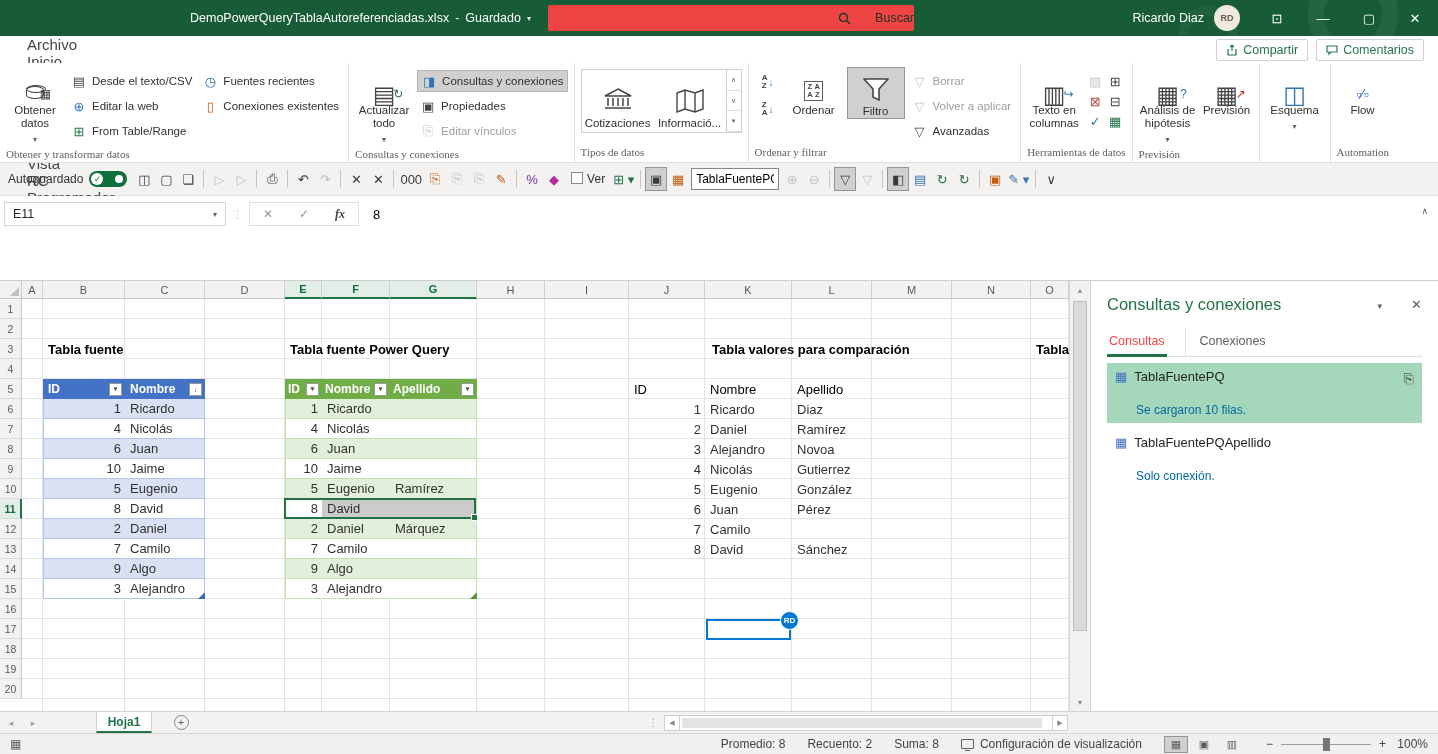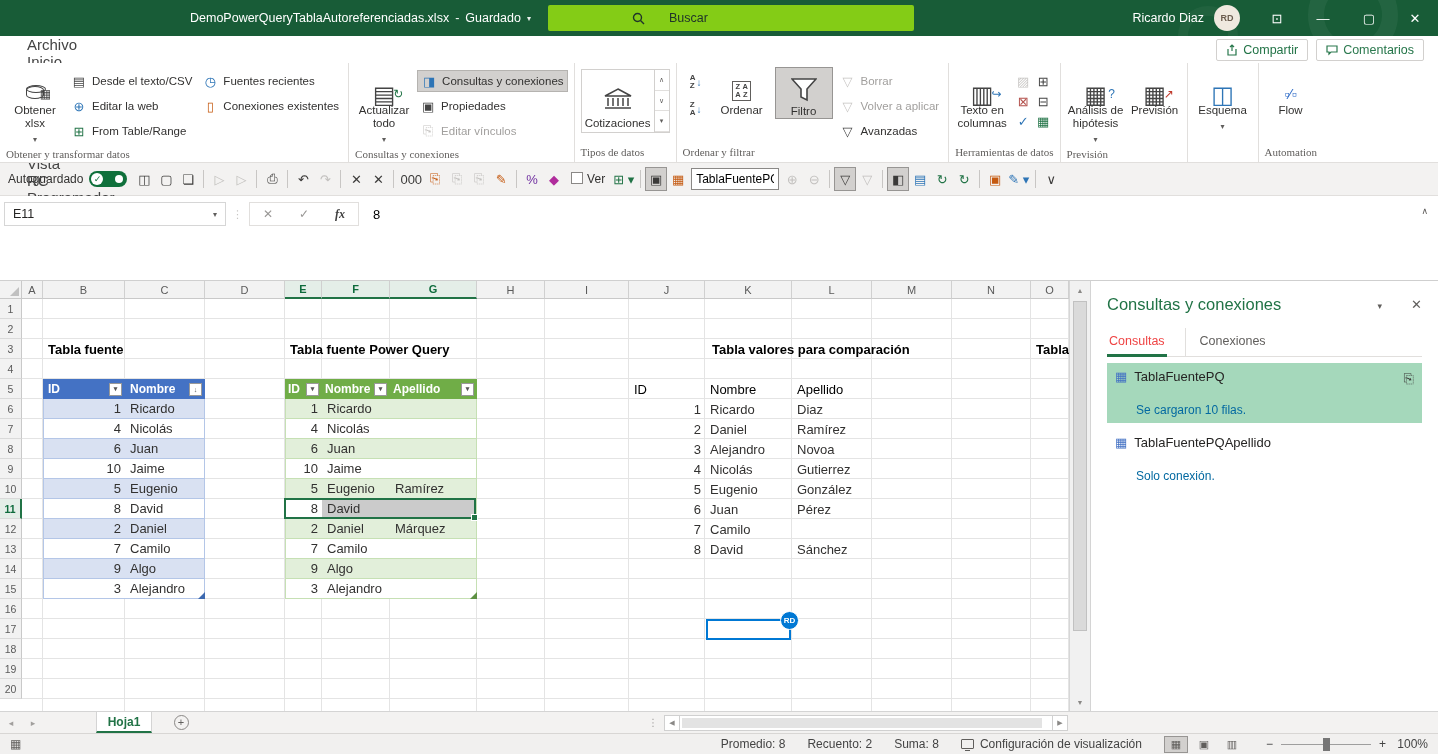--- a/index.html
+++ b/index.html
@@ -3,22 +3,22 @@
 <meta charset="utf-8">
 <style>
   * { margin:0; padding:0; box-sizing:border-box; }
   html,body { width:1438px; height:754px; overflow:hidden;
     font-family:"Liberation Sans", sans-serif; background:#fff; font-size:12px; color:#323130; }
 
   
   .titlebar { position:relative; height:36px; background:#185C37; display:flex; align-items:center; color:#fff; }
   .tb-title { position:absolute; left:190px; top:0; height:36px; display:flex; align-items:center; gap:6px; font-size:12.5px; }
   .tb-caret { font-size:8px; opacity:.9; }
-  .searchbox { position:absolute; left:548px; top:5px; width:366px; height:26px; background:#84cc16;
-    border-radius:2px; display:flex; align-items:center; gap:24px; padding-left:84px; color:#20342a; font-size:12.5px; }
+  .searchbox { position:absolute; left:548px; top:5px; width:366px; height:26px; background:#ef4444;
+    border-radius:2px; display:flex; align-items:center; gap:24px; padding-left:84px; color:#20342a; font-size:12.5px;justify-content:flex-end; }
   .tb-right { position:absolute; right:0; top:0; height:36px; display:flex; align-items:center; }
   .tb-user { font-size:12.5px; margin-right:10px; }
   .avatar { width:26px; height:26px; border-radius:50%; background:#EFE9DF; color:#6b5d4f; font-size:9px; font-weight:bold;
     display:flex; align-items:center; justify-content:center; margin-right:14px; }
   .winbtn { width:46px; height:36px; display:flex; align-items:center; justify-content:center; font-size:13px; }
   .tb-deco { position:absolute; right:40px; top:-30px; width:90px; height:90px; border:16px solid rgba(255,255,255,.05); border-radius:50%; }
   .tb-deco2 { position:absolute; right:200px; top:6px; width:60px; height:60px; border:10px solid rgba(255,255,255,.04); border-radius:50%; }
 
   
   .tabsrow { height:27px; background:#fff; display:flex; align-items:stretch; padding-left:14px; }
@@ -261,21 +261,21 @@
 <div class="ribbon" style="position:relative">
 
   <div class="rgroup">
     <div class="rg-body">
       <div class="bigbtn">
         <span class="bic">
             <span class="cyl">
               <span class="cyl-grid">▦</span>
             </span>
           </span>
-        <span>Obtener xlsx </span>
+        <span>Obtener datos </span>
         <span class="caret">▾</span>
       </div>
       <div class="smallcol">
         <div class="smallbtn">
           <span class="mi">▤</span>
           <span>Desde el texto/CSV</span>
         </div>
         <div class="smallbtn">
           <span class="mi" style="color:#2E75B6">⊕</span>
           <span>Editar la web</span>
@@ -326,20 +326,26 @@
 
   <div class="rgroup">
     <div class="rg-body">
       <div class="gallery">
         <div class="gal-item">
           <svg width="30" height="26" viewBox="0 0 30 26">
             <path d="M15 2 L28 9 H2 Z" fill="none" stroke="#444" stroke-width="1.5"></path>
             <path d="M5 11 v8 M10 11 v8 M15 11 v8 M20 11 v8 M25 11 v8 M2 21 h26" fill="none" stroke="#444" stroke-width="1.5"></path>
           </svg>
           <span>Cotizaciones</span>
+        </div>
+        <div class="gal-item">
+          <svg width="30" height="24" viewBox="0 0 30 24">
+            <path d="M2 4 L10 1 L20 4 L28 1 V20 L20 23 L10 20 L2 23 Z M10 1 V20 M20 4 V23" fill="none" stroke="#444" stroke-width="1.4"></path>
+          </svg>
+          <span>Informació...</span>
         </div>
         <div class="gal-scroll">
           <span>∧</span>
           <span>∨</span>
           <span>▾</span>
         </div>
       </div>
     </div>
     <div class="rg-title">Tipos de datos</div>
   </div>

